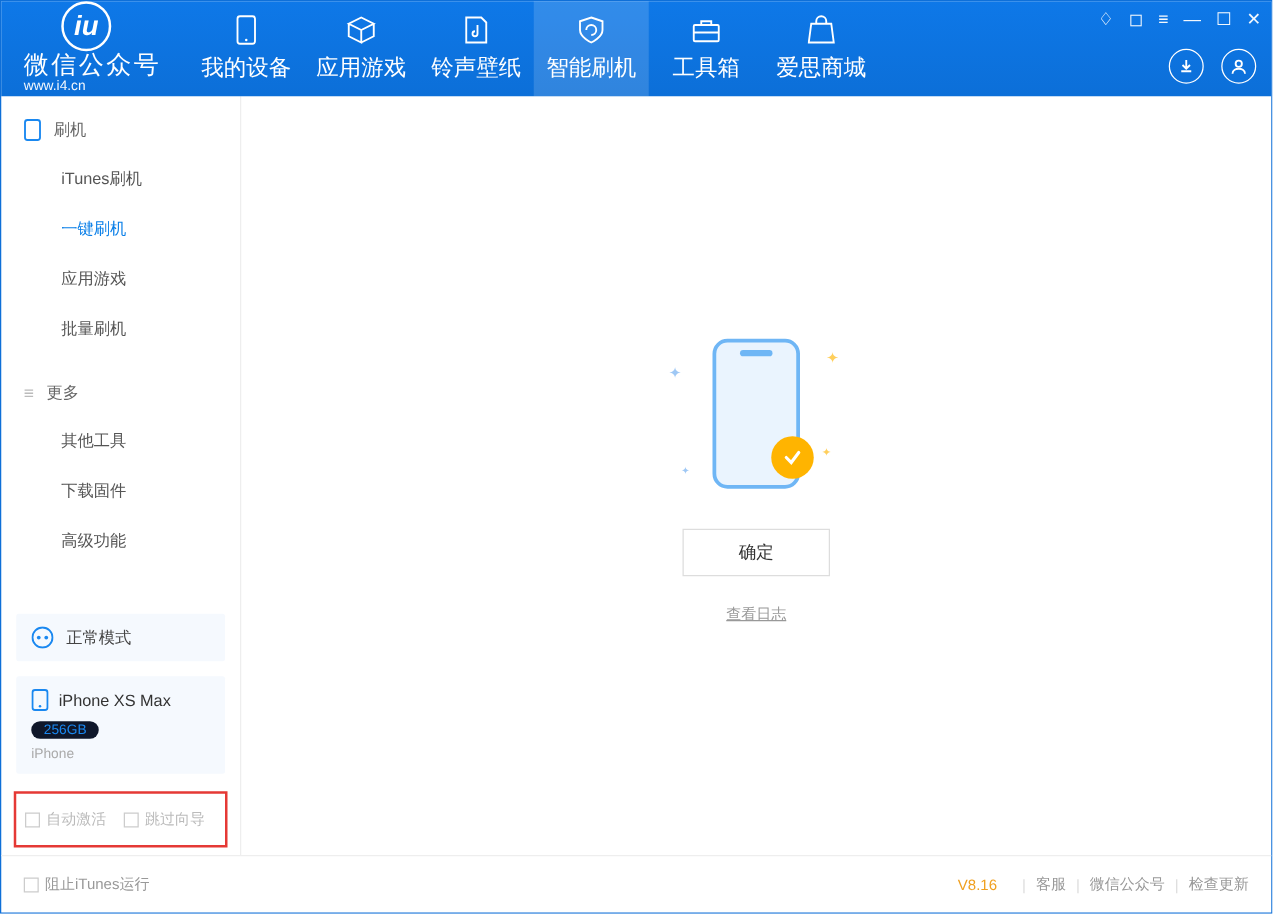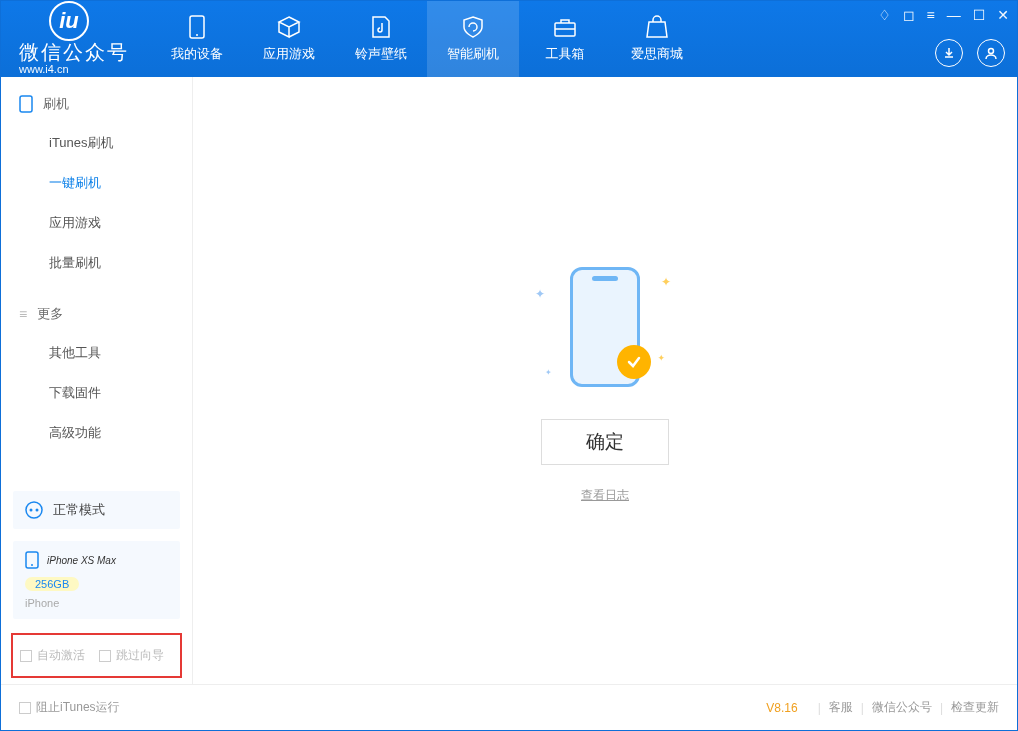--- a/index.html
+++ b/index.html
@@ -5,51 +5,51 @@
 * { margin: 0; padding: 0; box-sizing: border-box; font-family: "Microsoft YaHei", sans-serif; }
 body { background: #fff; }
 .window { width: 1018px; height: 731px; border: 1px solid #0e6fd8; display: flex; flex-direction: column; background: #fff; }
 .titlebar { background: linear-gradient(#0e78e8,#0c6fd8); height: 76px; display: flex; align-items: stretch; color: #fff; position: relative; }
 .logo-block { display: flex; align-items: center; padding: 0 22px 0 18px; flex-direction: column; }
 .logo-circle { width: 40px; height: 40px; border: 2px solid #fff; border-radius: 50%; display: flex; align-items: center; justify-content: center; font-weight: bold; font-style: italic; font-size: 22px; margin-right: 10px; }
 .logo-text { line-height: 1.1; }
 .logo-text .cn { font-size: 20px; font-weight: 500; letter-spacing: 2px; }
 .logo-text .en { font-size: 11px; opacity: .95; }
 .nav { display: flex; }
-.nav-item { width: 92px; display: flex; flex-direction: column; align-items: center; justify-content: center; font-size: 13px; cursor: pointer; }
+.nav-item { width: 92px; display: flex; flex-direction: column; align-items: center; justify-content: center; font-size: 18px; cursor: pointer; }
 .nav-item.active { background: rgba(255,255,255,.15); }
 .nav-icon { width: 24px; height: 24px; margin-bottom: 6px; display: flex; align-items: center; justify-content: center; }
 .win-ctrls { position: absolute; right: 8px; top: 6px; display: flex; gap: 12px; align-items: center; }
 .win-ctrls span { cursor: pointer; font-size: 14px; opacity: .95; }
 .round-btns { position: absolute; right: 12px; bottom: 10px; display: flex; gap: 14px; }
 .round-btn { width: 28px; height: 28px; border: 1.5px solid #fff; border-radius: 50%; display: flex; align-items: center; justify-content: center; cursor: pointer; }
 .body { flex: 1; display: flex; min-height: 0; }
 .sidebar { width: 192px; border-right: 1px solid #eee; display: flex; flex-direction: column; font-size: 13px; color: #555; }
 .side-section { padding: 18px 0 4px 0; }
 .side-header { display: flex; align-items: center; padding: 0 18px 10px 18px; color: #666; font-weight: 500; }
 .side-header svg, .side-header .hicon { margin-right: 10px; }
 .side-item { padding: 11px 0 11px 48px; cursor: pointer; color: #555; }
 .side-item.active { color: #0a7fe8; }
 .side-spacer { flex: 1; }
 .mode-box, .device-box { margin: 6px 12px; background: #f5f9fe; border-radius: 2px; padding: 10px 12px; display: flex; align-items: center; gap: 10px; color: #444; }
 .device-box { flex-direction: column; align-items: flex-start; gap: 4px; }
-.device-name { font-size: 10px; color: #333; font-weight: 500; display: flex; align-items: center; gap: 8px; font-style: italic; }
-.badge { background: #fef9c3; color: #1a88f0; font-size: 11px; padding: 1px 10px; border-radius: 10px; margin-top: 4px; }
+.device-name { font-size: 13px; color: #333; font-weight: 500; display: flex; align-items: center; gap: 8px; }
+.badge { background: #0f172a; color: #1a88f0; font-size: 11px; padding: 1px 10px; border-radius: 10px; margin-top: 4px; }
 .device-sub { font-size: 11px; color: #aaa; margin-top: 2px; }
 .check-row { display: flex; gap: 14px; padding: 12px 7px; color: #bbb; font-size: 12px; border: 2px solid #e53935; margin: 8px 10px 6px 10px; }
 .chk { display: flex; align-items: center; gap: 5px; cursor: pointer; }
 .chk-box { width: 12px; height: 12px; border: 1px solid #ccc; background: #fff; }
 .content { flex: 1; display: flex; flex-direction: column; align-items: center; justify-content: center; gap: 22px; }
 .phone-ill { position: relative; width: 180px; height: 140px; display: flex; align-items: center; justify-content: center; }
 .phone { width: 70px; height: 120px; border: 3px solid #6fb6f5; border-radius: 12px; background: #eaf4fe; position: relative; }
 .phone::before { content: ""; position: absolute; top: 6px; left: 50%; transform: translateX(-50%); width: 26px; height: 5px; background: #6fb6f5; border-radius: 3px; }
 .check-badge { position: absolute; right: 44px; bottom: 18px; width: 34px; height: 34px; background: #ffb400; border-radius: 50%; display: flex; align-items: center; justify-content: center; }
 .spark { position: absolute; color: #9fc8f5; font-size: 12px; }
 .msg { font-size: 18px; color: #333; letter-spacing: 1px; }
-.ok-btn { border: 1px solid #ddd; background: #fff; padding: 9px 44px; font-size: 19px; color: #333; cursor: pointer; }
+.ok-btn { border: 1px solid #ddd; background: #fff; padding: 9px 44px; font-size: 14px; color: #333; cursor: pointer; }
 .log-link { font-size: 12px; color: #999; text-decoration: underline; cursor: pointer; }
 .statusbar { height: 46px; border-top: 1px solid #eee; display: flex; align-items: center; padding: 0 18px; font-size: 12px; color: #999; }
 .statusbar .sb-left { display: flex; align-items: center; gap: 6px; }
 .statusbar .sb-right { margin-left: auto; display: flex; align-items: center; gap: 8px; }
 .statusbar .ver { color: #f0a020; margin-right: 12px; }
 .statusbar .sep { color: #ddd; }
 .statusbar a { color: #999; cursor: pointer; }
 </style>
 </head>
 <body>

